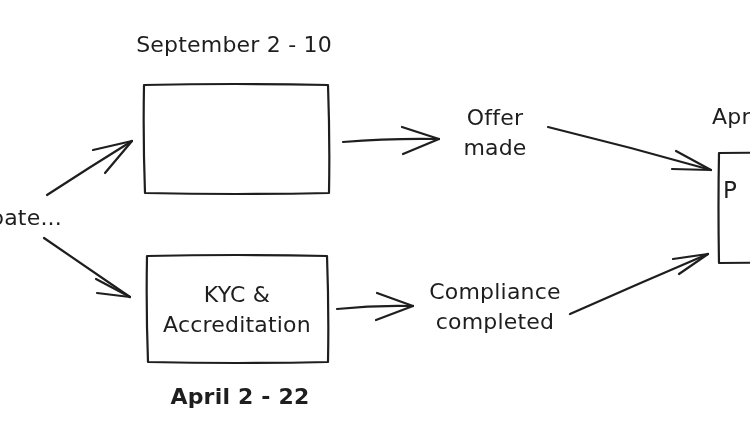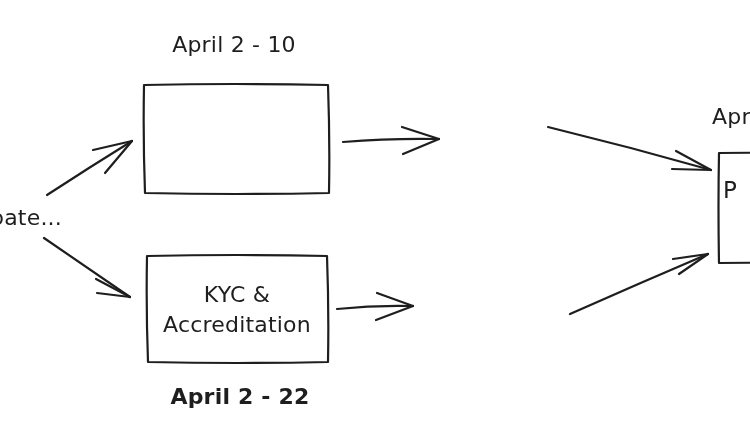--- a/index.html
+++ b/index.html
@@ -80,24 +80,28 @@
 
     <g>
       <path d="M570,314 Q640,283 708,254"></path>
       <path d="M708,254 L673,259"></path>
       <path d="M708,254 L679,274"></path>
     </g>
   </svg>
 
   <div class="txt left-align" style="left:-10px;top:203px;width:90px;">pate...</div>
 
-  <div class="txt" style="left:134px;top:30px;width:200px;">April 2 - 10</div>
+  <div class="txt" style="left:134px;top:30px;width:200px;">September 2 - 10</div>
 
+  <div class="txt" style="left:395px;top:103px;width:200px;">Offer
+made</div>
 
   <div class="txt boxlabel" style="left:146px;top:256px;width:182px;height:107px;">KYC &amp;
 Accreditation</div>
   <div class="txt" style="left:140px;top:382px;width:200px;font-weight:bold;">April 2 - 22</div>
 
+  <div class="txt" style="left:395px;top:277px;width:200px;">Compliance
+completed</div>
 
   <div class="txt left-align" style="left:712px;top:102px;width:60px;">Apr</div>
   <div class="txt left-align" style="left:723px;top:175px;width:40px;font-size:23px;">P</div>
 
 </div>
 
 </body></html>

